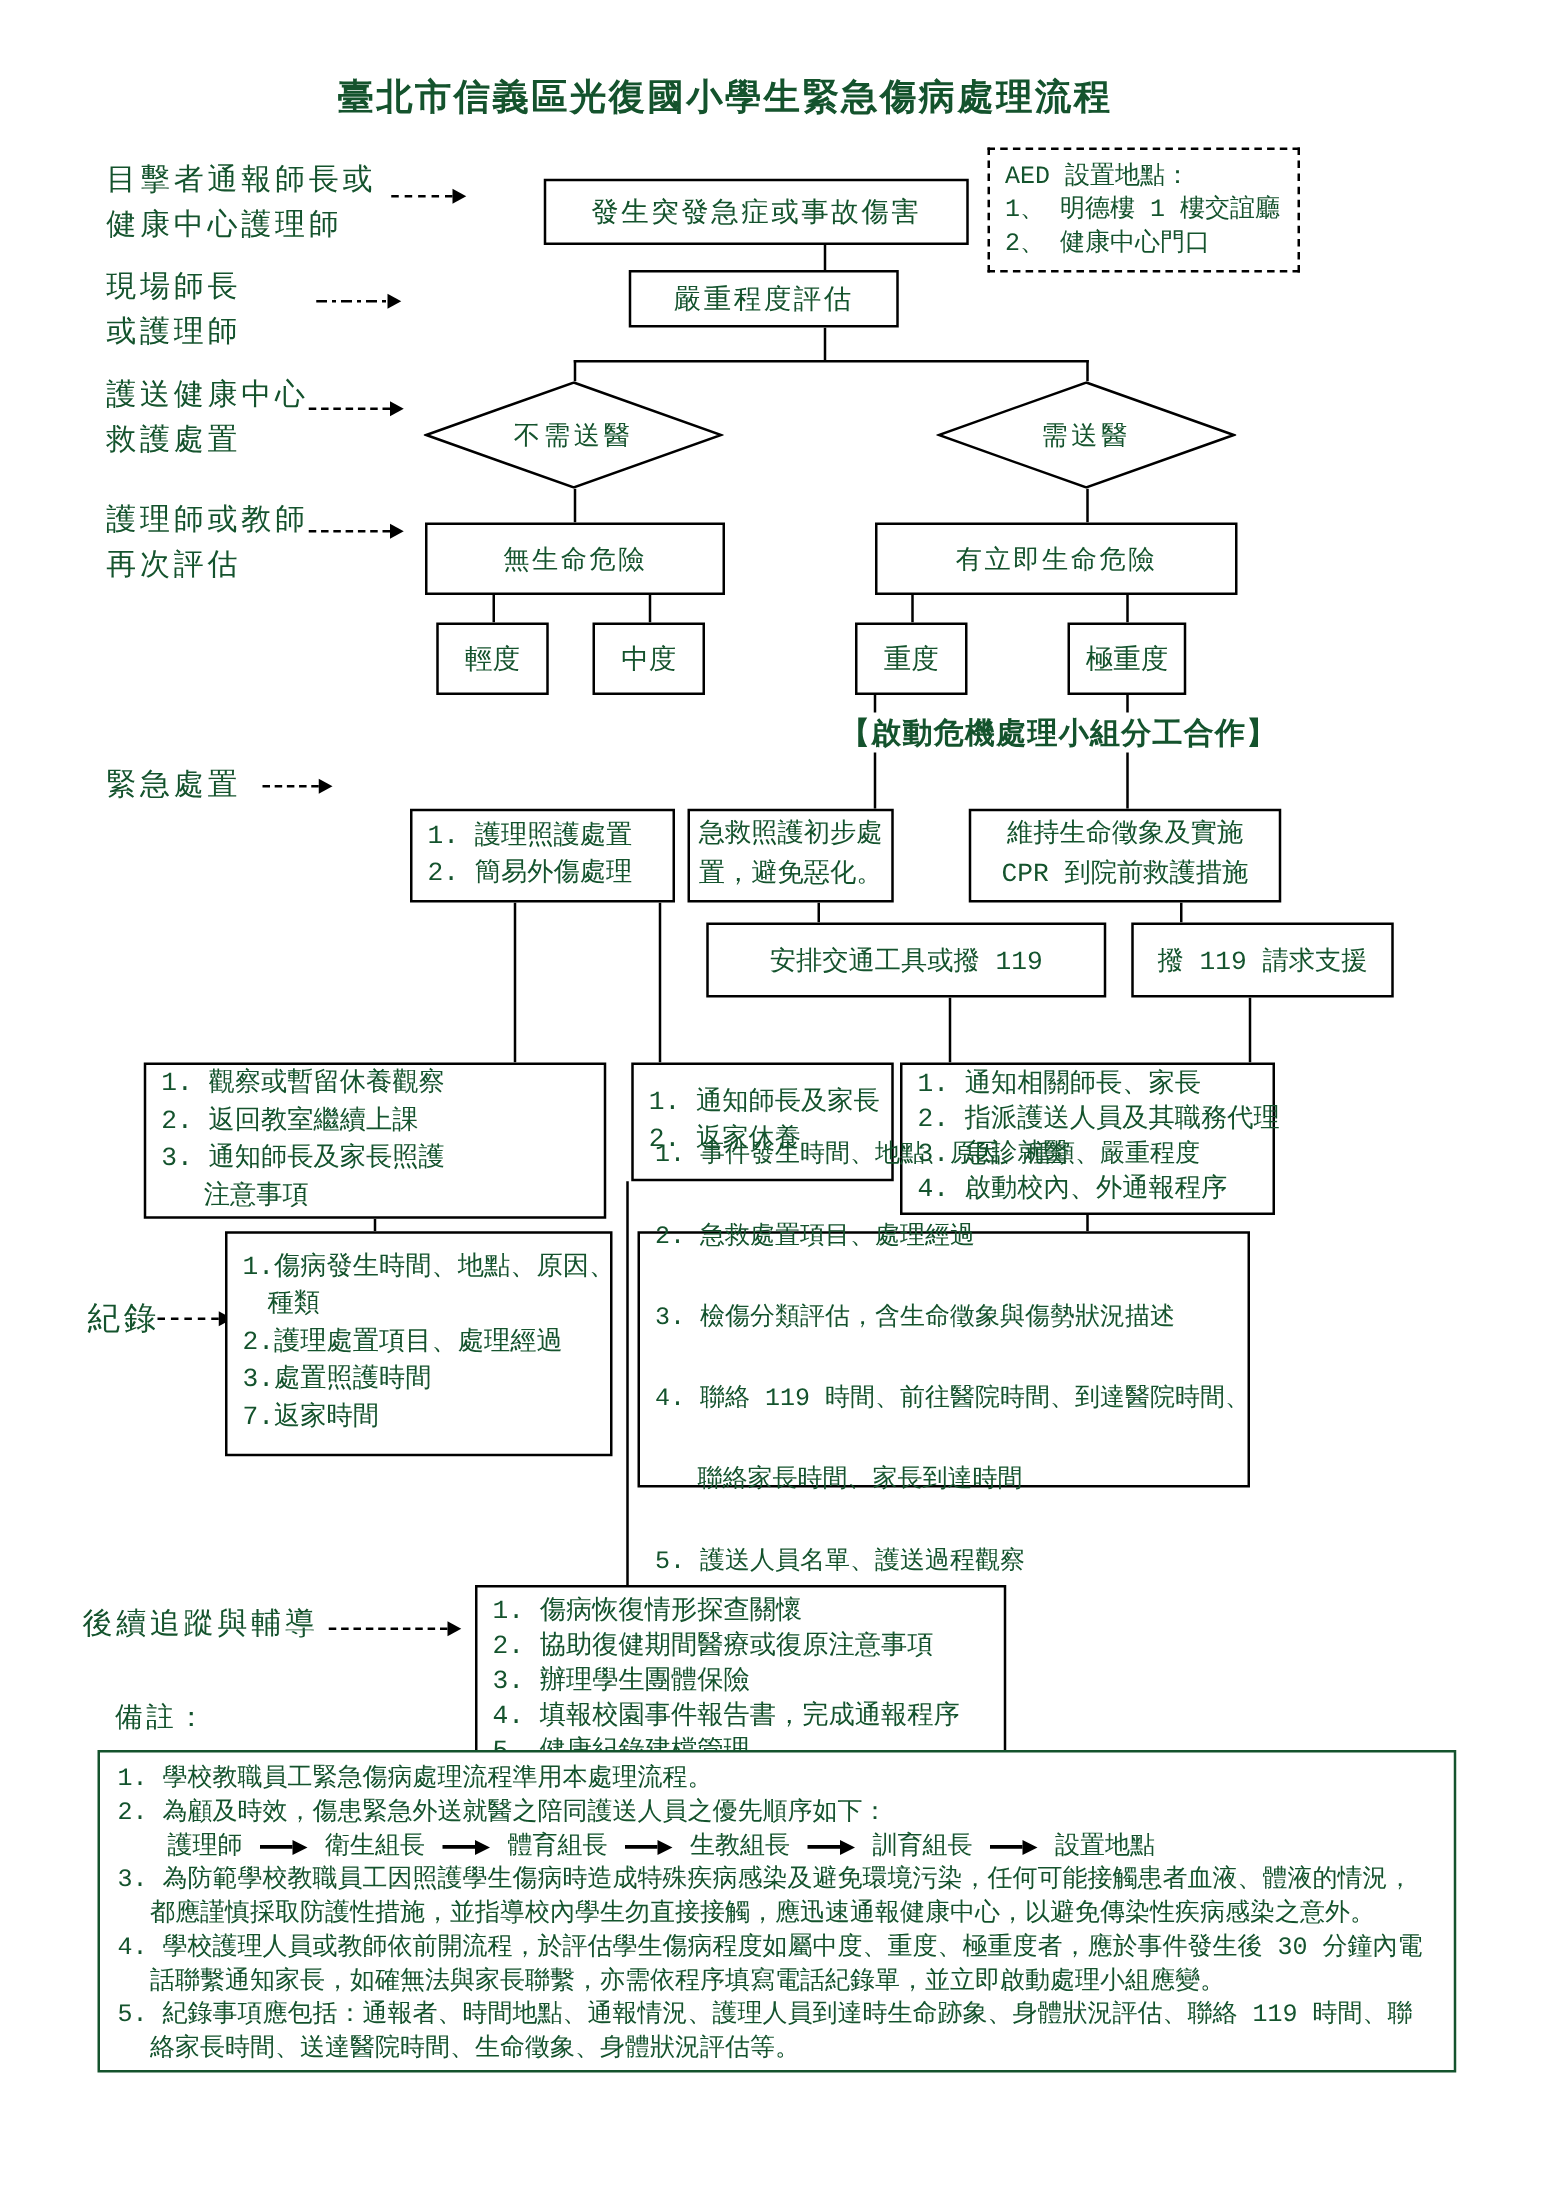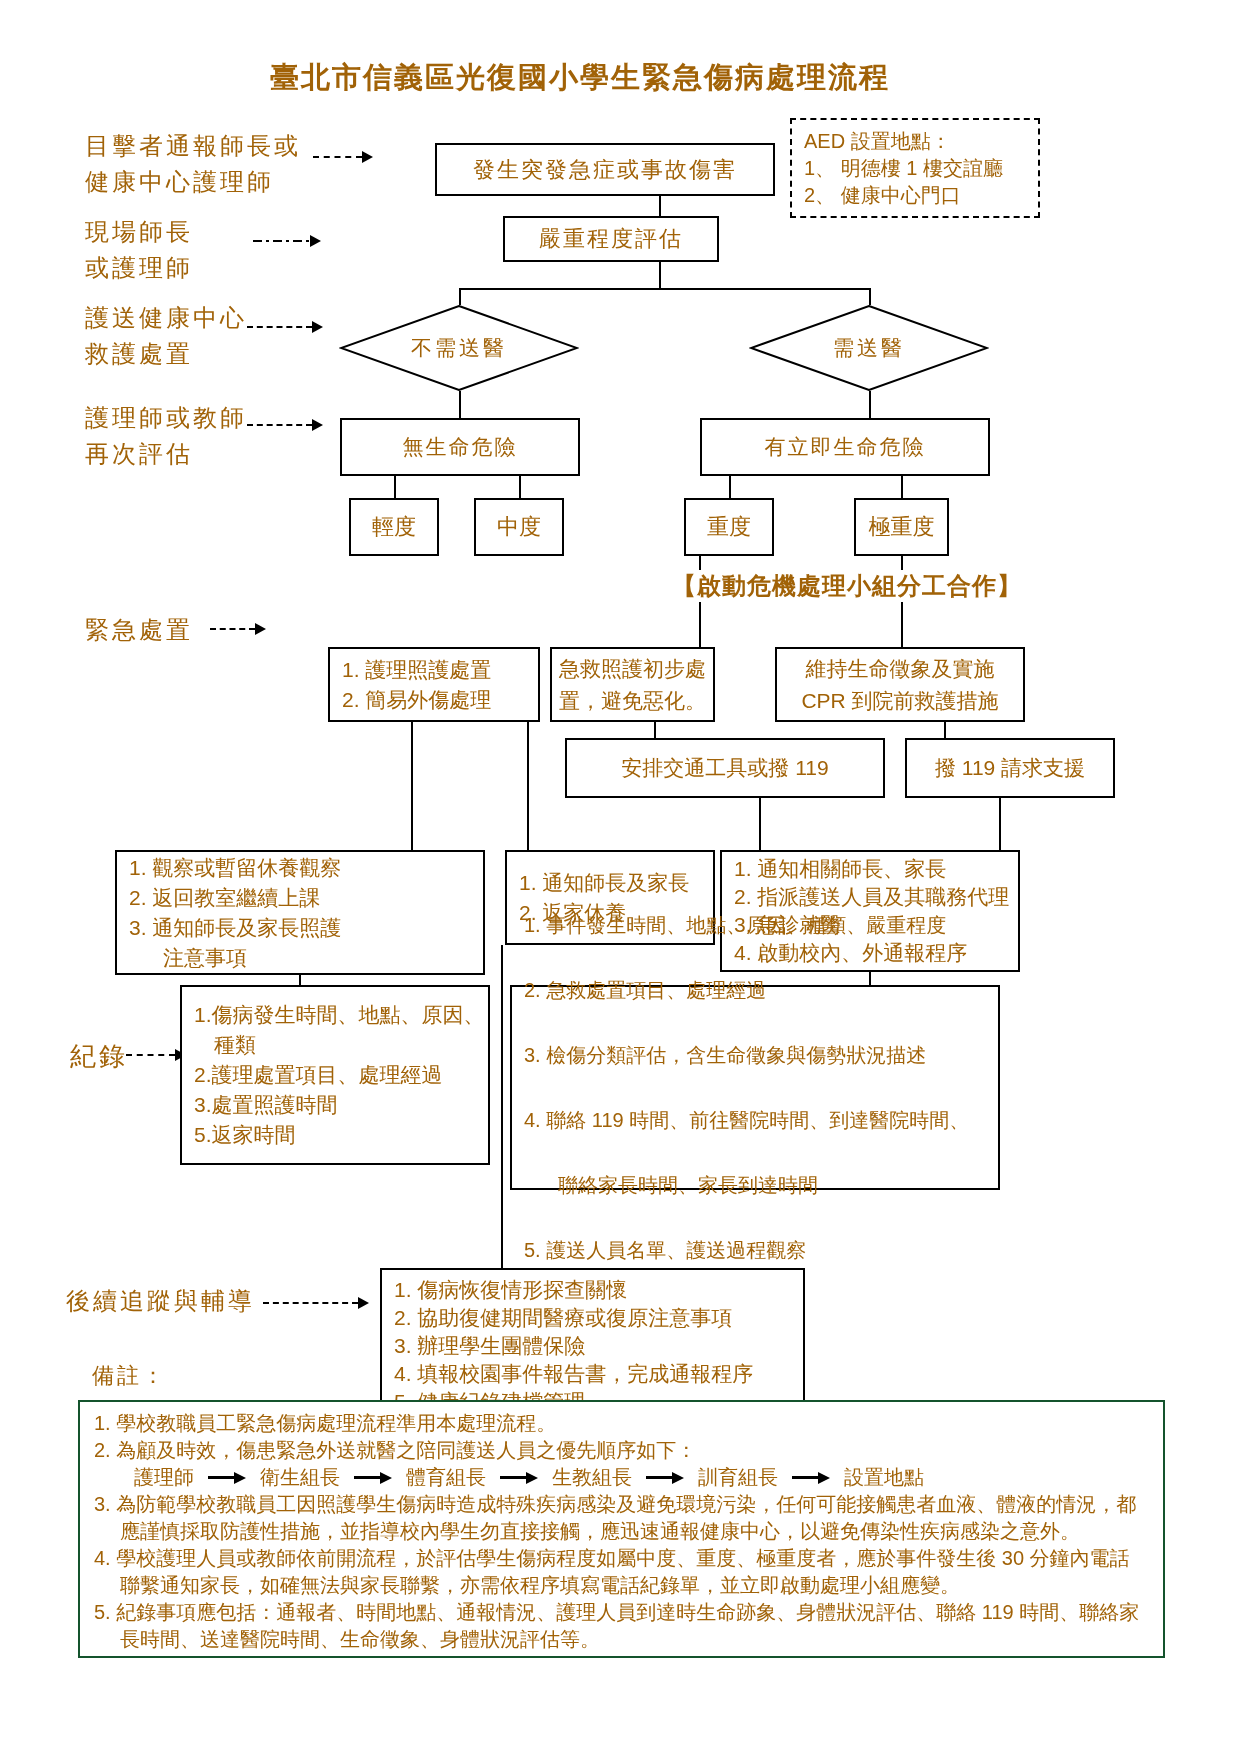--- a/index.html
+++ b/index.html
@@ -1,18 +1,18 @@
 <!DOCTYPE html>
 <html><head>
 <meta charset="utf-8">
 <style>
   html,body{margin:0;padding:0;background:#ffffff;}
   .canvas{
     position:relative;width:1241px;height:1755px;background:#ffffff;
-    font-family:Liberation Sans, sans-serif;color:#a16207;
+    font-family:Liberation Mono, monospace;color:#14532d;
     overflow:hidden;
   }
   .title{
     position:absolute;left:0;top:58px;width:1160px;text-align:center;
     font-size:29px;font-weight:bold;letter-spacing:2px;
   }
   
   .box{
     position:absolute;border:2px solid #000;background:#fff;box-sizing:border-box;
     display:flex;align-items:center;justify-content:center;
@@ -218,21 +218,21 @@
     <div style="line-height:28px;">2. 指派護送人員及其職務代理</div>
     <div style="line-height:28px;">3. 急診就醫</div>
     <div style="line-height:28px;">4. 啟動校內、外通報程序</div>
   </div>
 
   <div class="box list" style="left:180px;top:985px;width:310px;height:180px;">
     <div>1.傷病發生時間、地點、原因、</div>
     <div class="indent" style="padding-left:20px;">種類</div>
     <div>2.護理處置項目、處理經過</div>
     <div>3.處置照護時間</div>
-    <div>5.返家時間</div>
+    <div>7.返家時間</div>
   </div>
   <div class="box list small20" style="left:510px;top:985px;width:490px;height:205px;">
     <div>1. 事件發生時間、地點、原因、種類、嚴重程度</div>
     <div>2. 急救處置項目、處理經過</div>
     <div>3. 檢傷分類評估，含生命徵象與傷勢狀況描述</div>
     <div>4. 聯絡 119 時間、前往醫院時間、到達醫院時間、</div>
     <div class="indent">聯絡家長時間、家長到達時間</div>
     <div>5. 護送人員名單、護送過程觀察</div>
   </div>
 

